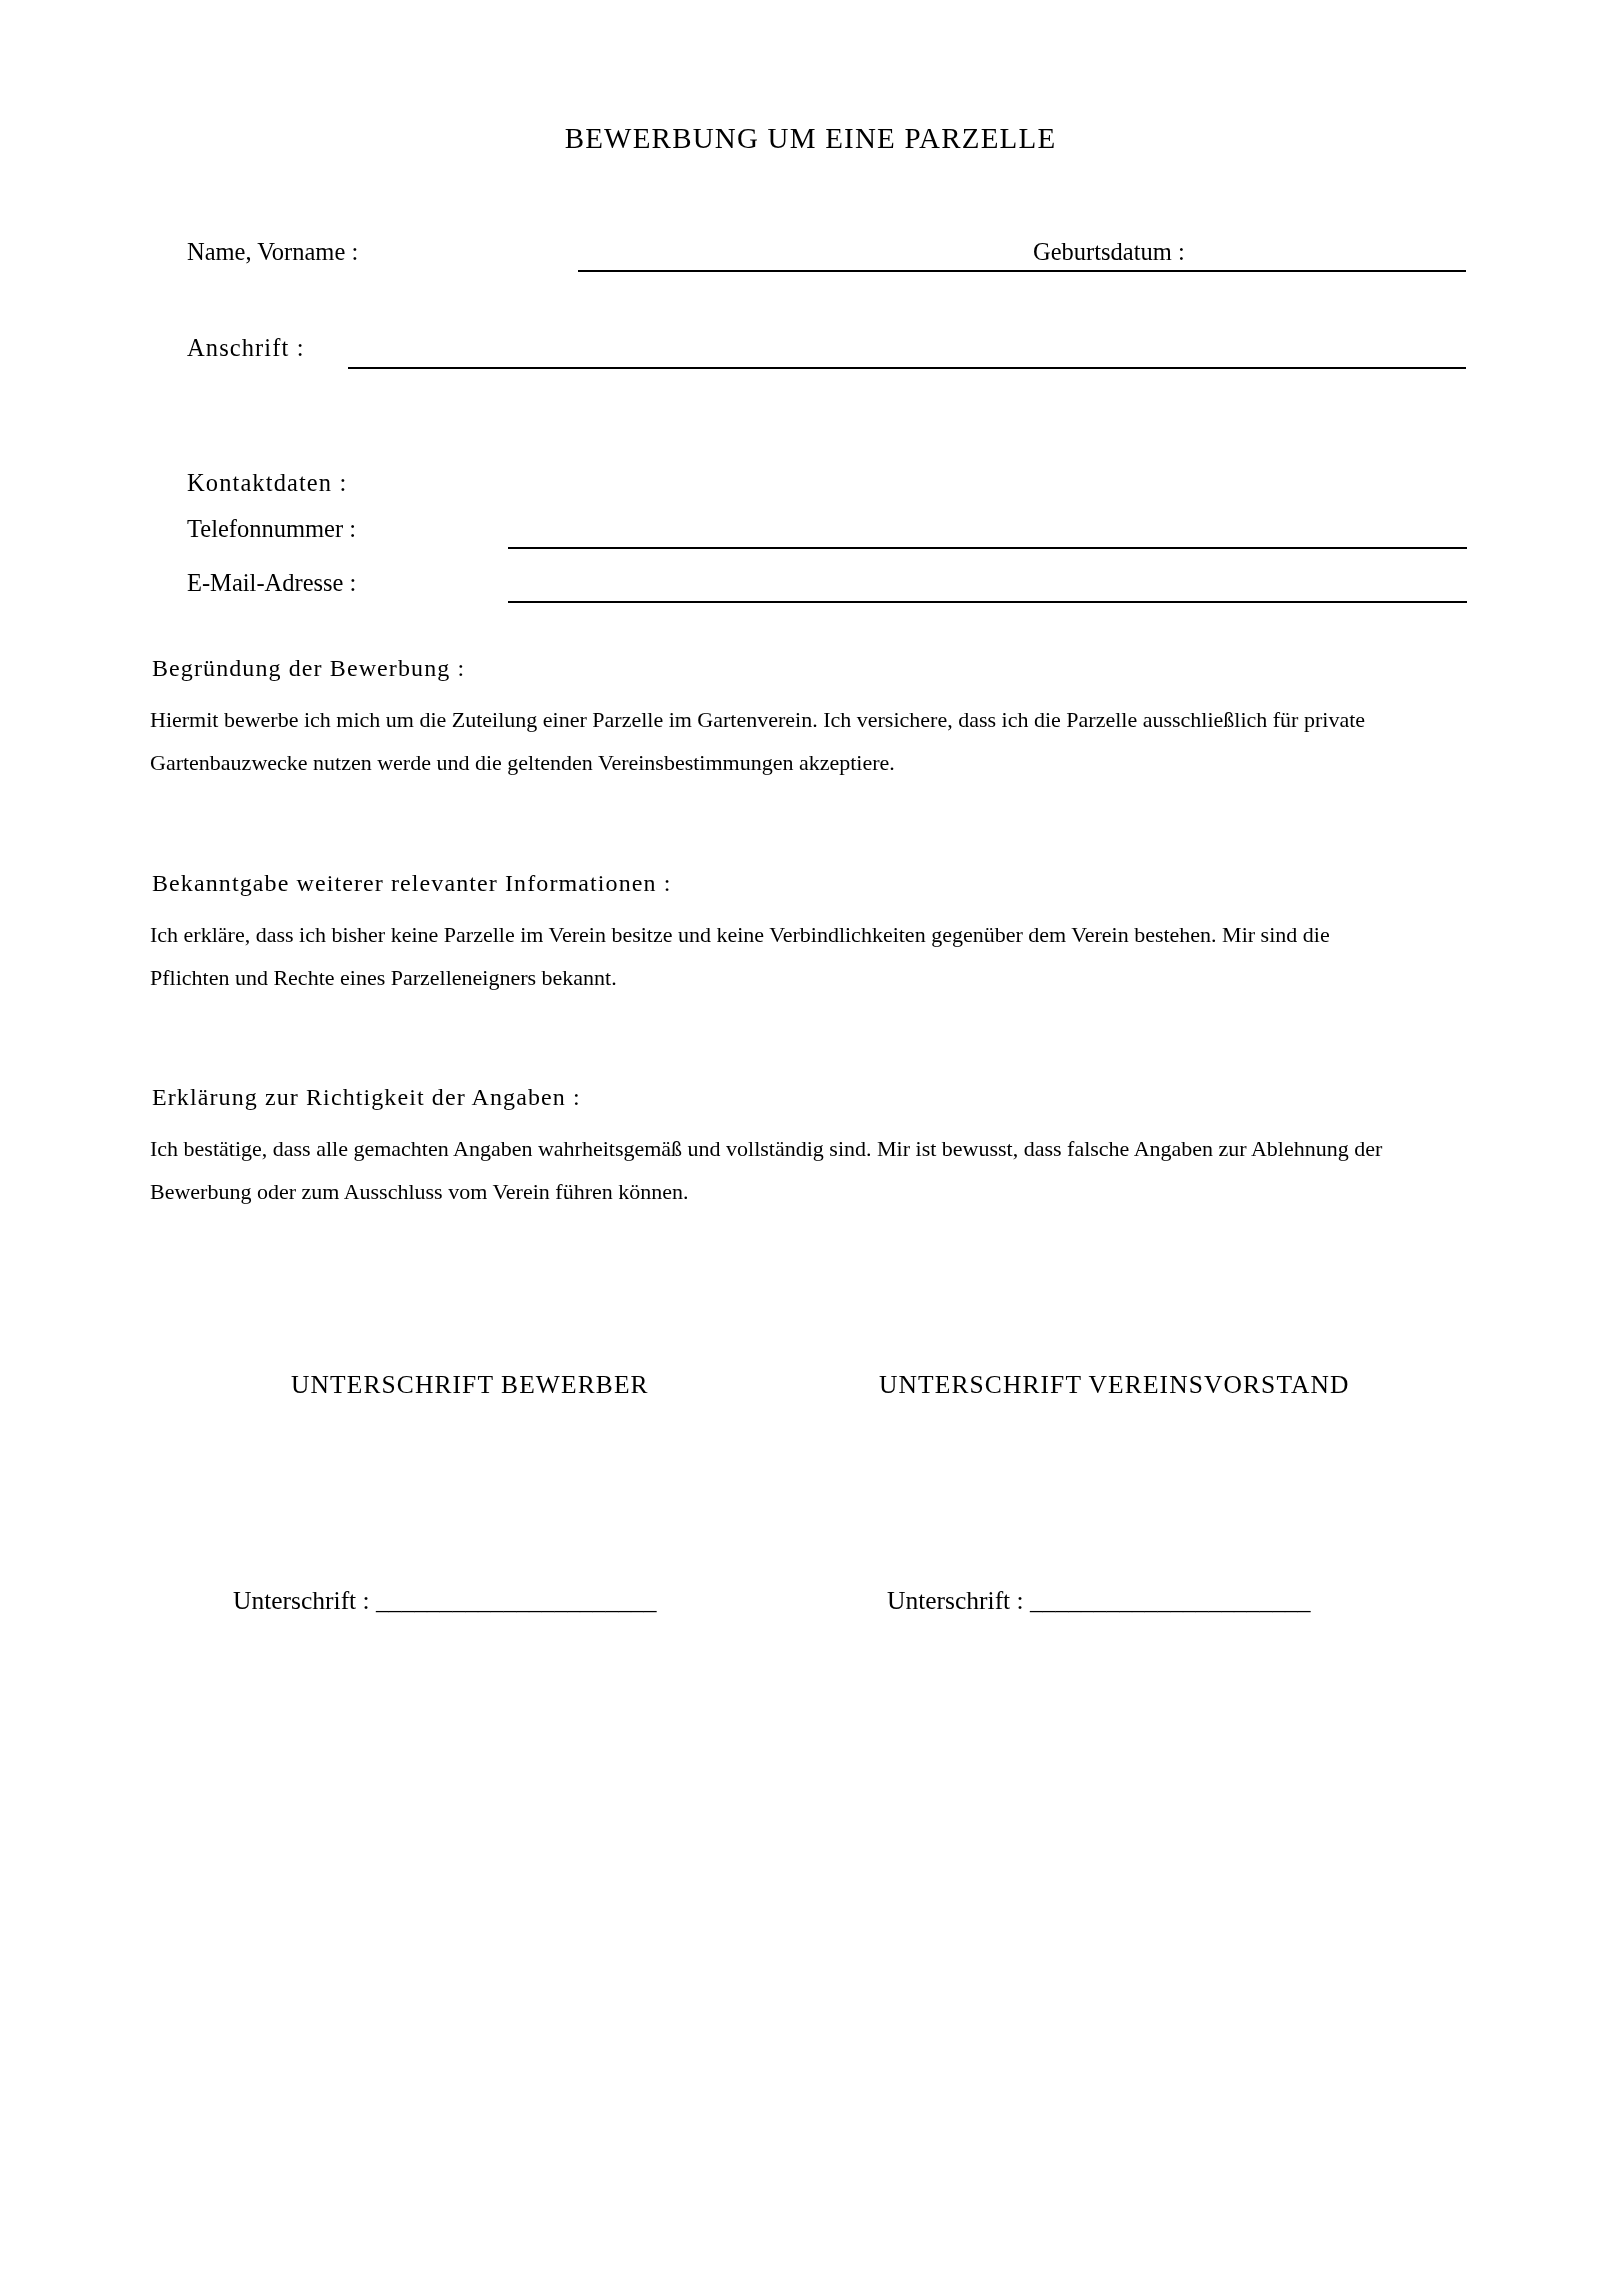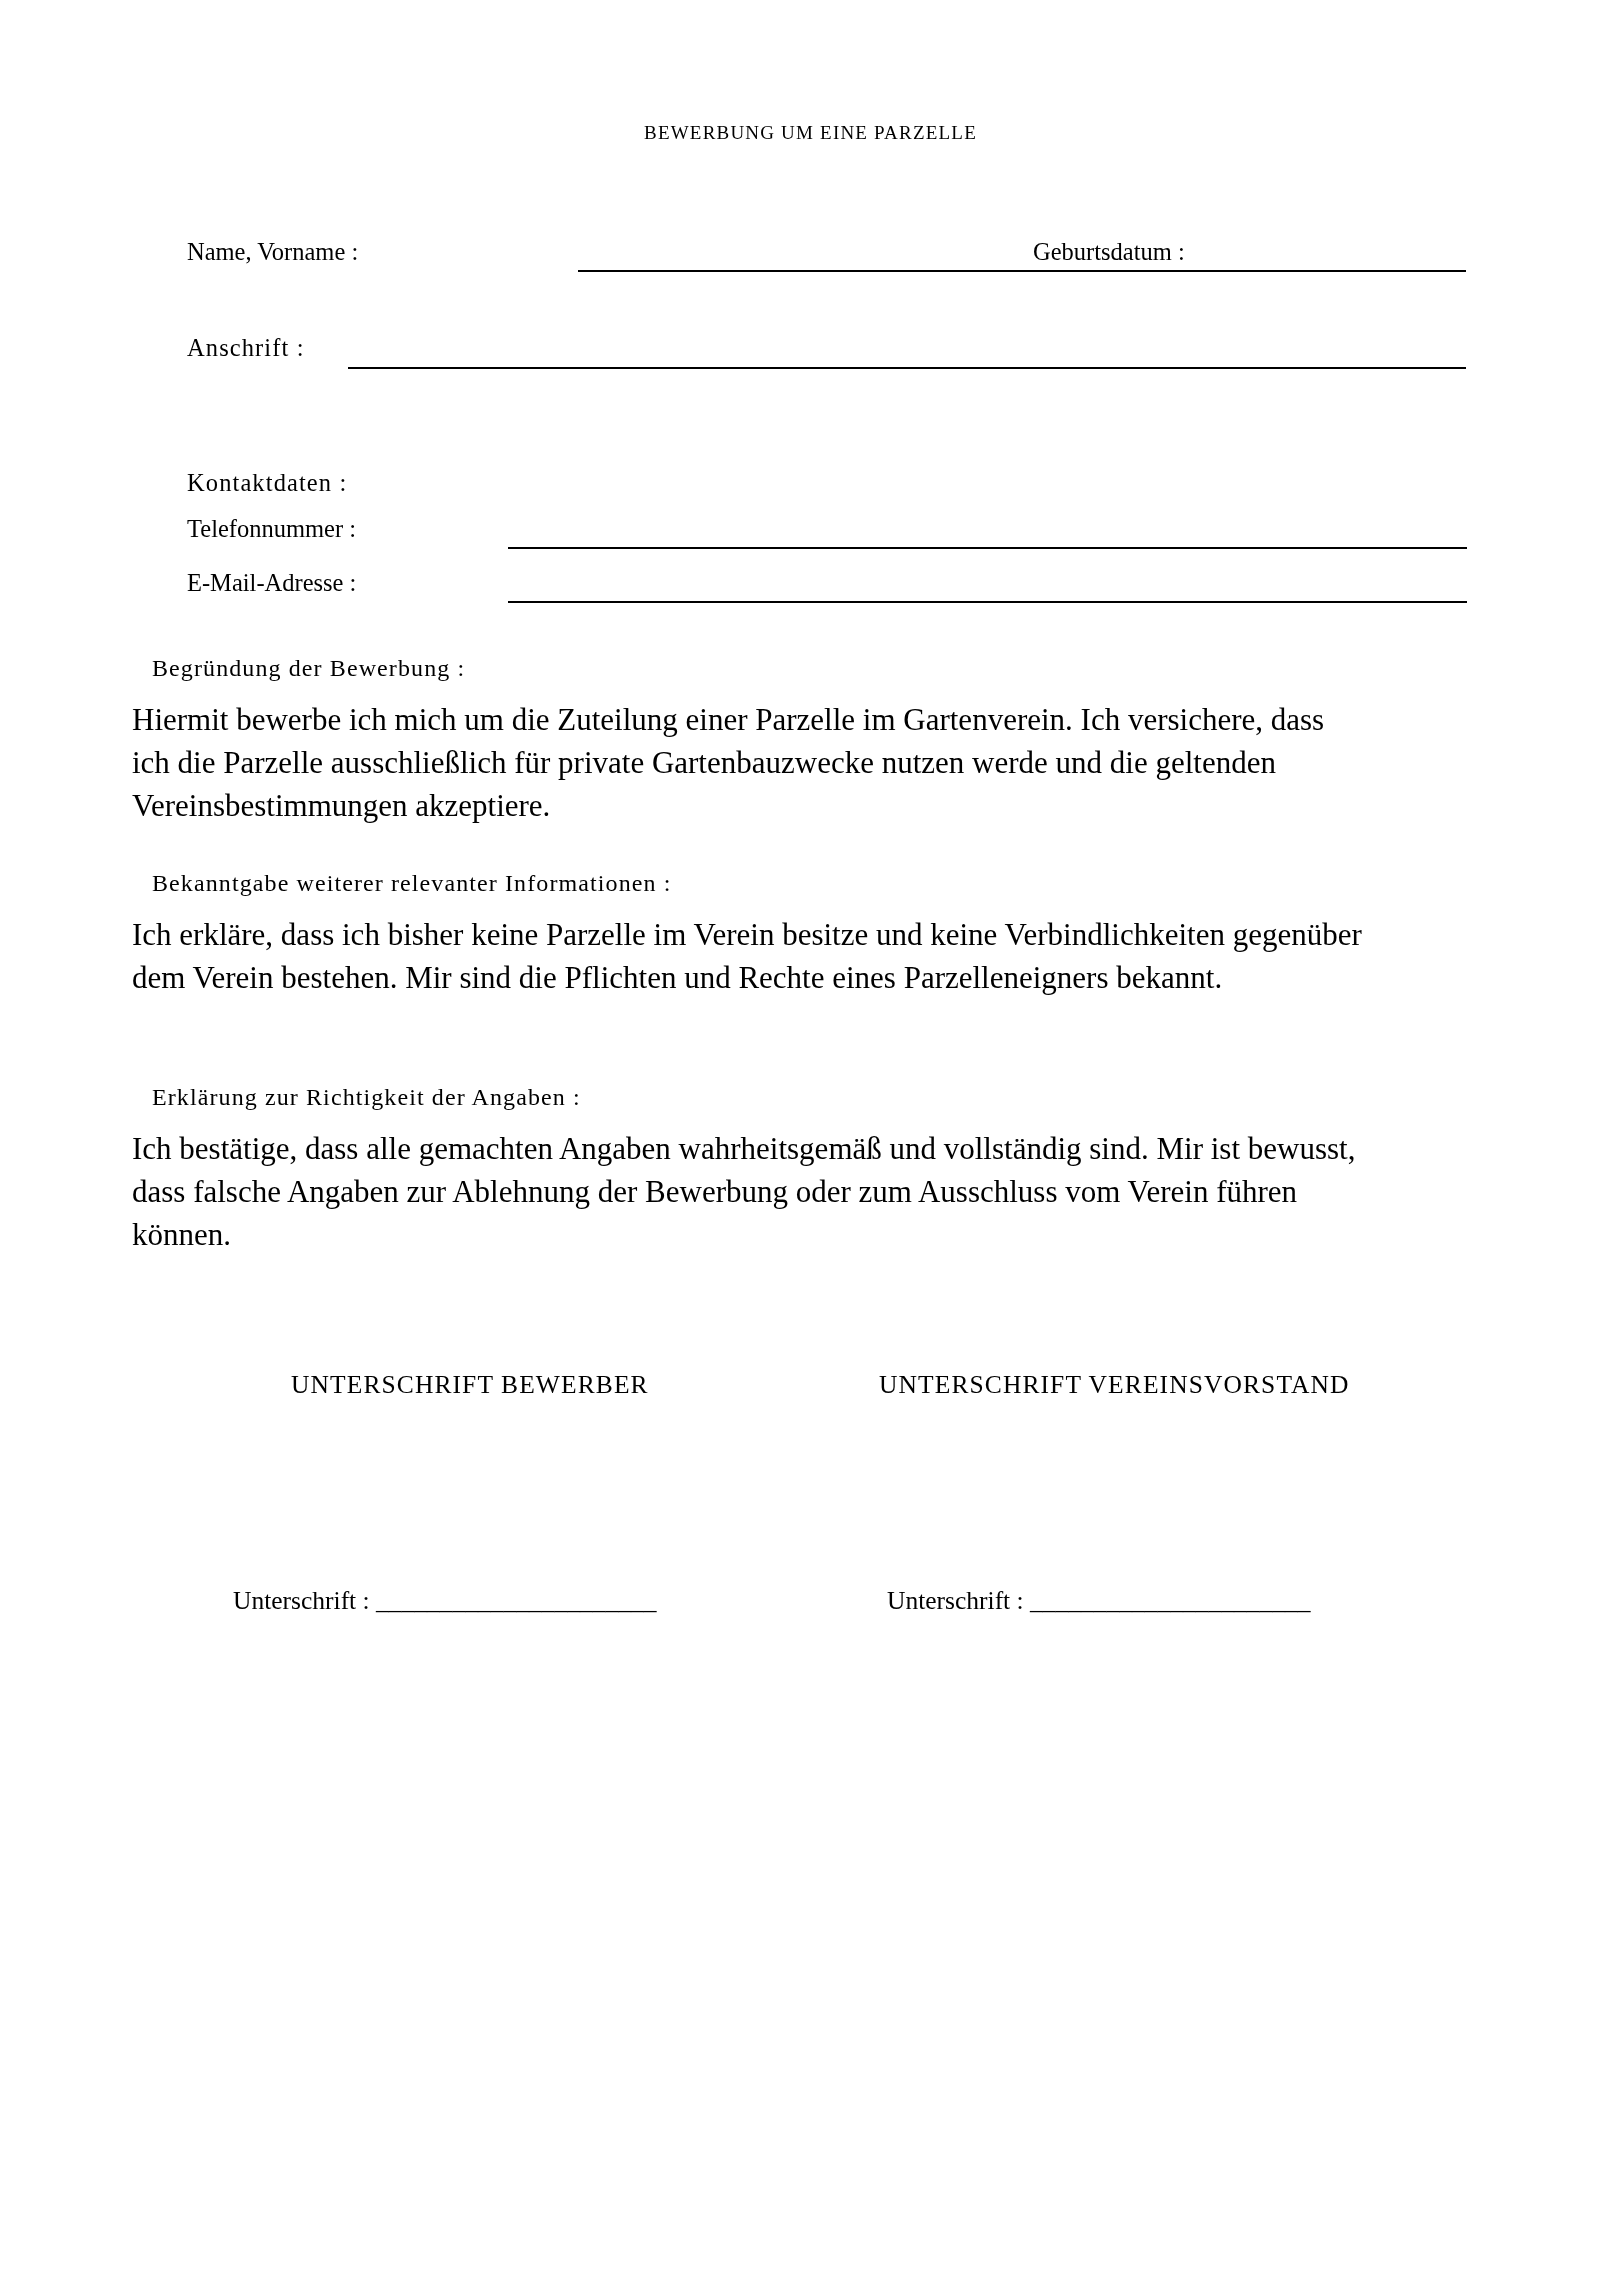--- a/index.html
+++ b/index.html
@@ -19,21 +19,21 @@
     overflow: hidden;
   }
 
   
   .doc-title {
     position: absolute;
     left: 0;
     top: 122px;
     width: 1621px;
     text-align: center;
-    font-size: 19px;
+    font-size: 29px;
     letter-spacing: 1.2px;
     white-space: nowrap;
   }
 
   
   .label {
     position: absolute;
     font-size: 24.5px;
     white-space: nowrap;
     margin-left: 35px;
@@ -54,23 +54,23 @@
     position: absolute;
     left: 152px;
     font-size: 24px;
     letter-spacing: 1.1px;
     white-space: nowrap;
   }
 
   
   .paragraph {
     position: absolute;
-    left: 132px;
+    left: 150px;
     width: 1233px;
-    font-size: 31px;
+    font-size: 22px;
     line-height: 43px;
     text-align: left;
   }
 
   
   .sig-heading {
     position: absolute;
     font-size: 25.5px;
     letter-spacing: 1.1px;
     white-space: nowrap;

